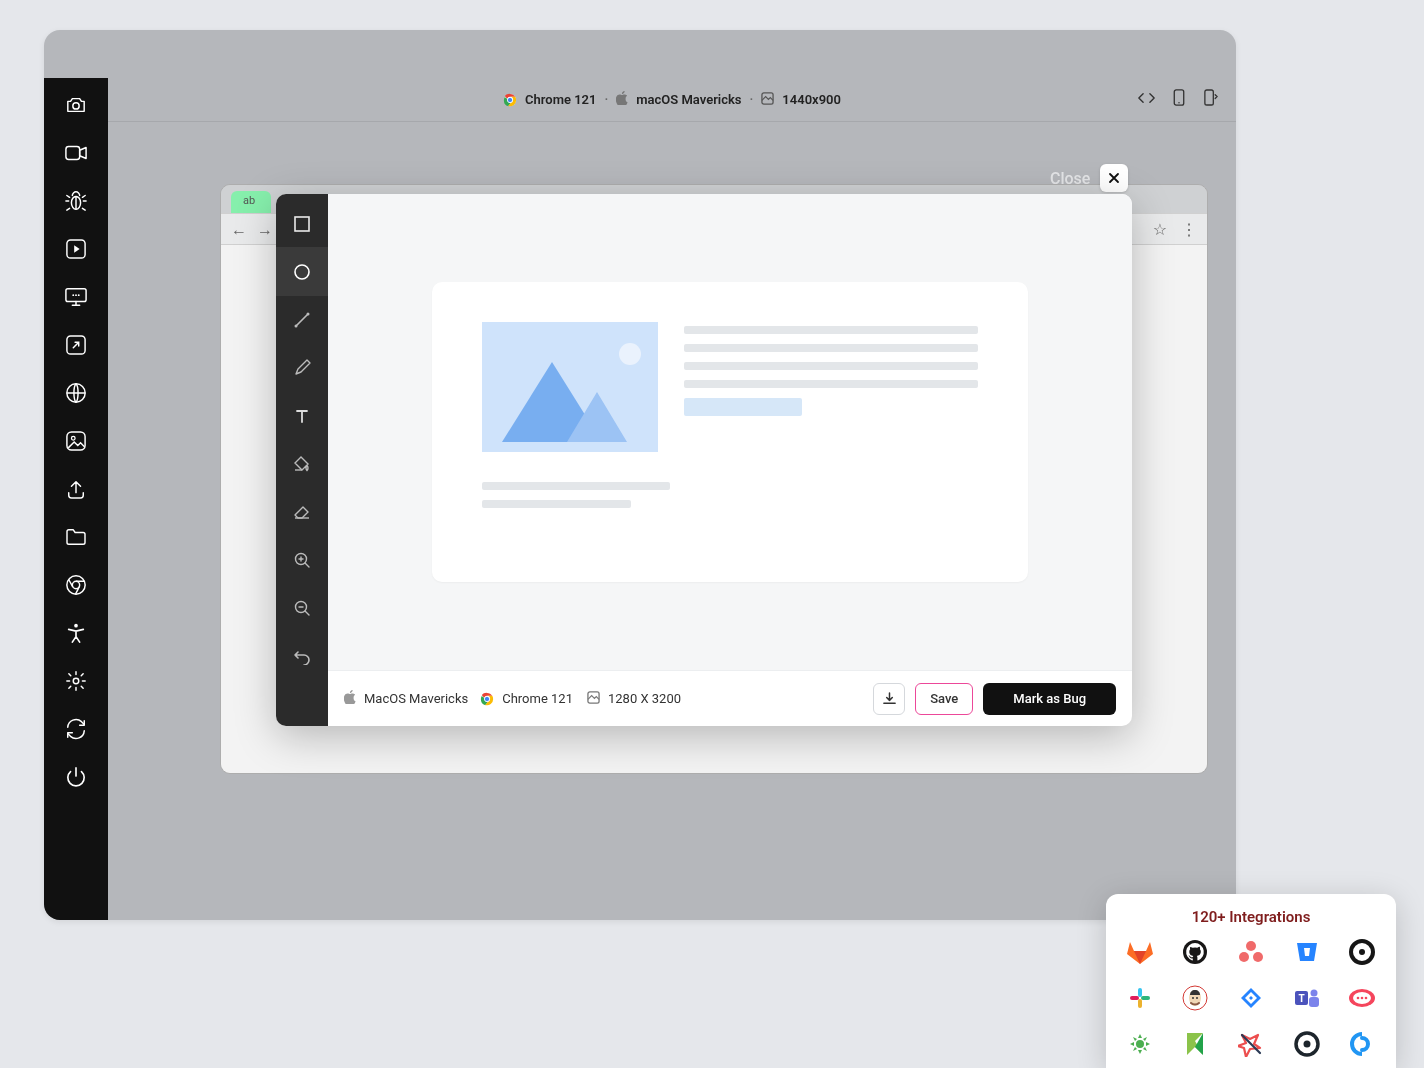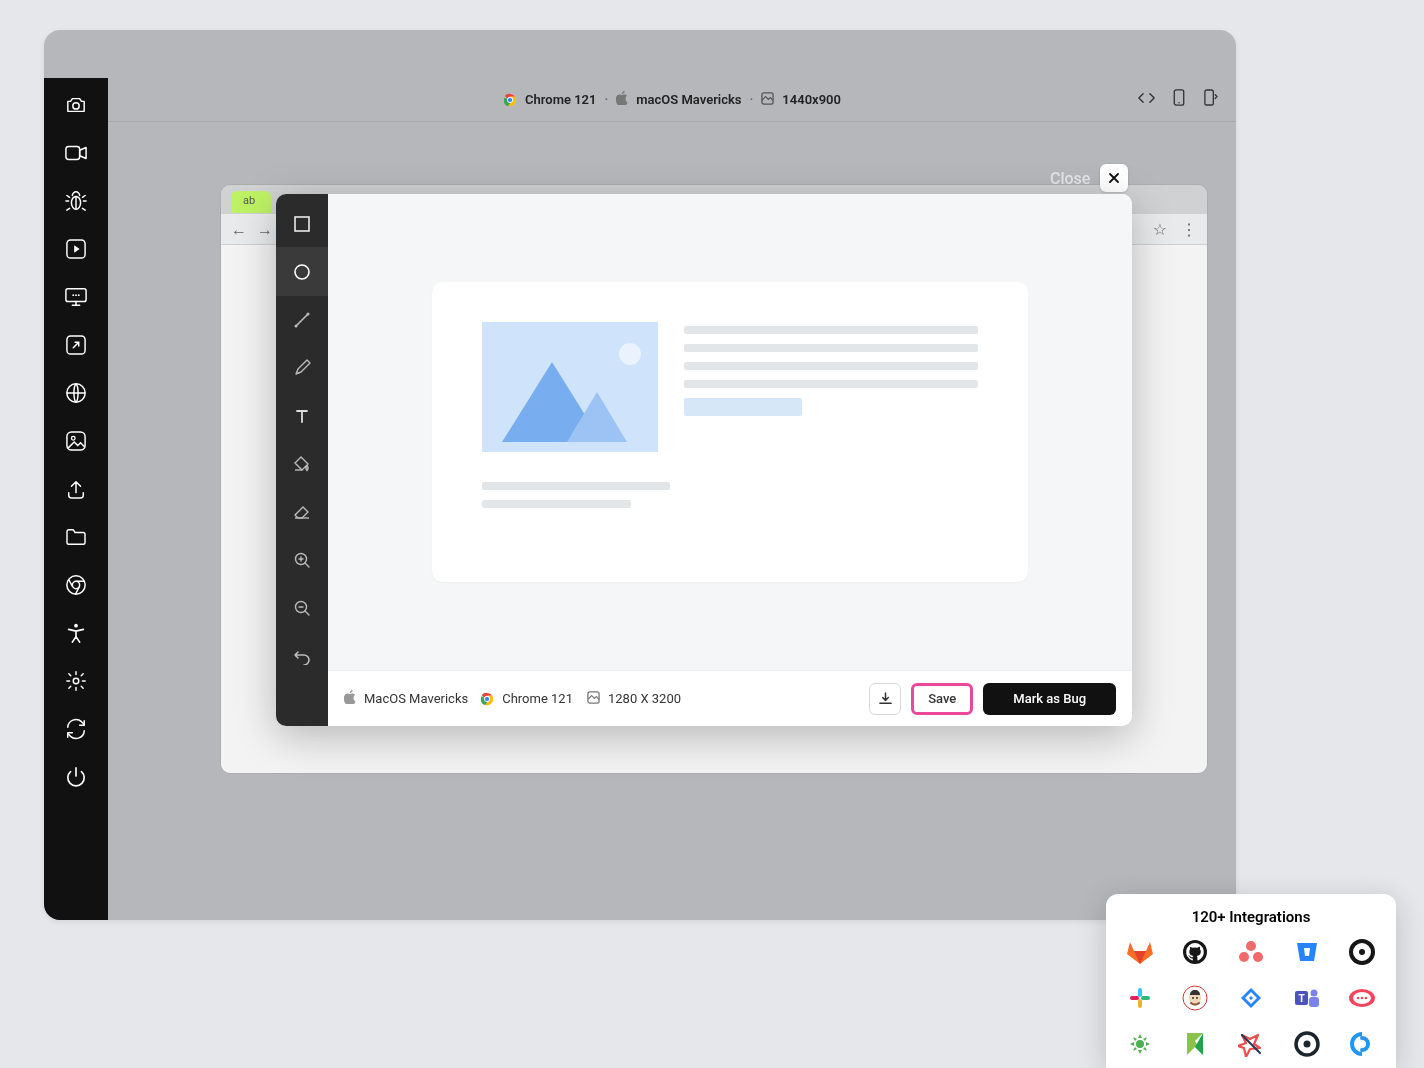--- a/index.html
+++ b/index.html
@@ -21,21 +21,21 @@
   .context-right { position: absolute; right: 18px; display: flex; align-items: center; gap: 18px; color: #333; }
   .sep { color: #666; }
 
   
   .left-rail { position: absolute; left: 0; top: 48px; bottom: 0; width: 64px; background: #111; display: flex; flex-direction: column; align-items: center; padding-top: 14px; gap: 22px; }
   .rail-btn { width: 26px; height: 26px; display: flex; align-items: center; justify-content: center; color: #fff; cursor: pointer; }
 
   
   .browser-frame { position: absolute; left: 176px; top: 154px; width: 988px; height: 590px; background: #c8cacc; border-radius: 10px; border: 1px solid #adadad; overflow: hidden; }
   .browser-tabs { height: 28px; background: #cfd1d3; display: flex; align-items: flex-end; padding-left: 10px; }
-  .tab { background: #bef264; height: 22px; border-top-left-radius: 6px; border-top-right-radius: 6px; padding: 3px 16px 0 12px; font-size: 11px; color: #555; }
+  .tab { background: #86efac; height: 22px; border-top-left-radius: 6px; border-top-right-radius: 6px; padding: 3px 16px 0 12px; font-size: 11px; color: #555; }
   .browser-toolbar { height: 32px; background: #e9eaeb; display: flex; align-items: center; padding: 0 10px; gap: 10px; border-top: 1px solid #d0d0d0; border-bottom: 1px solid #d0d0d0; }
   .nav-arrow { color: #666; font-size: 16px; cursor: pointer; }
   .tb-right { margin-left: auto; display: flex; align-items: center; gap: 14px; color: #666; }
   .browser-body { background: #f3f3f3; height: calc(100% - 60px); }
 
   
   .shot-modal { position: absolute; left: 232px; top: 164px; width: 856px; height: 532px; background: #fff; border-radius: 10px; box-shadow: 0 10px 40px rgba(0,0,0,0.25); overflow: hidden; display: flex; }
   .close-group { position: absolute; left: 1006px; top: 134px; display: flex; align-items: center; gap: 10px; }
   .close-label { color: #e4e5e7; font-size: 16px; font-weight: 500; }
   .close-btn { width: 28px; height: 28px; background: #fff; border-radius: 6px; display: flex; align-items: center; justify-content: center; cursor: pointer; box-shadow: 0 1px 3px rgba(0,0,0,0.15); }
@@ -54,26 +54,26 @@
   .mock-img { width: 176px; height: 130px; background: #cfe3fb; position: relative; overflow: hidden; }
   .mock-lines { flex: 1; padding-top: 4px; }
   .line { height: 8px; background: #e3e6e9; border-radius: 2px; margin-bottom: 10px; }
   .mock-sub { margin-top: 30px; }
 
   
   .modal-footer { height: 56px; border-top: 1px solid #eceef0; display: flex; align-items: center; padding: 0 16px; gap: 10px; font-size: 13px; color: #333; }
   .footer-info { display: flex; align-items: center; gap: 8px; }
   .footer-spacer { flex: 1; }
   .icon-btn { width: 32px; height: 32px; border: 1px solid #d5d8dc; border-radius: 6px; display: flex; align-items: center; justify-content: center; cursor: pointer; color: #333; background:#fff; }
-  .btn-outline { height: 32px; padding: 0 14px; border: 3px solid #ec4899; border-radius: 6px; background: #fff; font-size: 13px; font-weight: 500; cursor: pointer; display:flex; align-items:center; }
+  .btn-outline { height: 32px; padding: 0 14px; border: 1px solid #ec4899; border-radius: 6px; background: #fff; font-size: 13px; font-weight: 500; cursor: pointer; display:flex; align-items:center; }
   .btn-dark { height: 32px; padding: 0 30px; border-radius: 6px; background: #111; color: #fff; font-size: 13px; font-weight: 500; cursor: pointer; display:flex; align-items:center; }
 
   
   .integrations-card { position: absolute; right: 28px; bottom: 0; width: 290px; background: #fff; border-radius: 12px 12px 0 0; box-shadow: 0 6px 30px rgba(0,0,0,0.18); padding: 14px 18px 10px 18px; }
-  .int-title { text-align: center; font-size: 15px; font-weight: 600; color: #000000; margin-bottom: 12px; }
+  .int-title { text-align: center; font-size: 15px; font-weight: 600; color: #7f1d1d; margin-bottom: 12px; }
   .int-grid { display: grid; grid-template-columns: repeat(5, 1fr); gap: 18px 24px; justify-items: center; }
   .int-icon { width: 28px; height: 28px; display: flex; align-items: center; justify-content: center; }
 
   .chrome-dot { width:14px; height:14px; display:inline-block; }
   .apple-ico { color:#777; }
   .dim-ico { color:#555; }
 </style>
 </head>
 <body>
 

